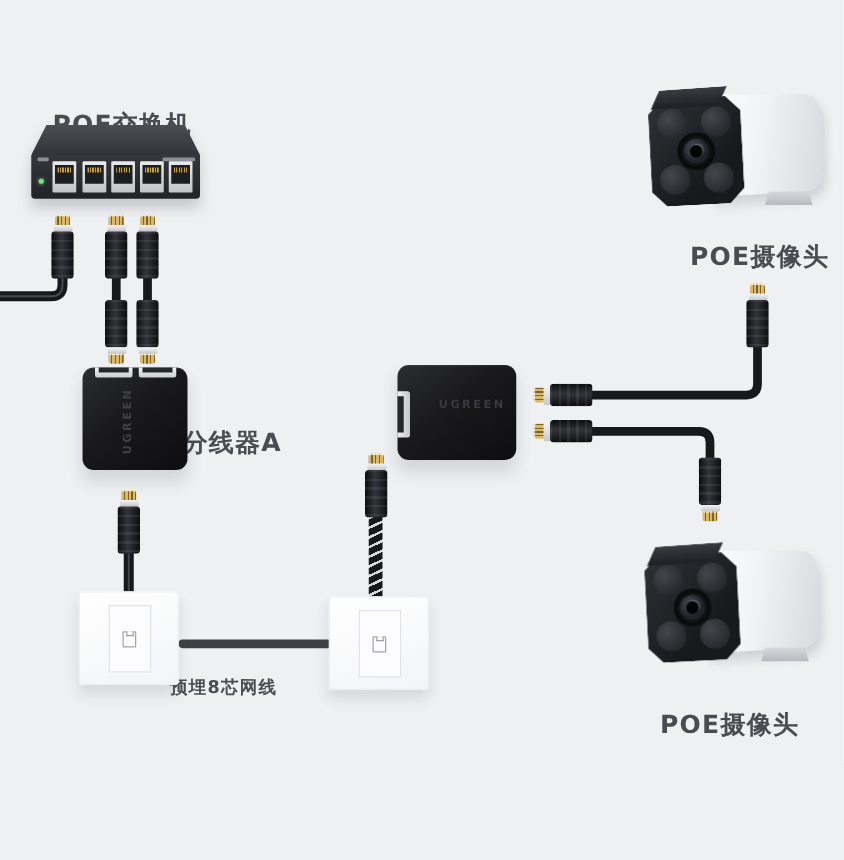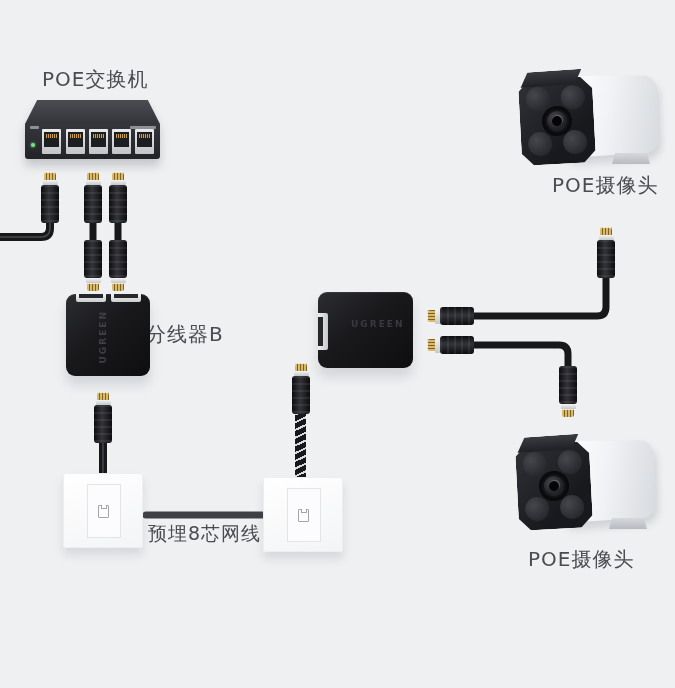--- a/index.html
+++ b/index.html
@@ -3,21 +3,21 @@
 <meta charset="utf-8">
 <style>
   html,body{margin:0;padding:0;}
   .stage{
     position:relative;width:675px;height:688px;overflow:hidden;
     background:#eff0f2;
     font-family:"DejaVu Sans","Liberation Sans",sans-serif;
   }
   .label{
     position:absolute;color:#4a4c52;font-size:20px;letter-spacing:1px;
-    font-weight:400;white-space:nowrap;
+    font-weight:700;white-space:nowrap;margin-top:20px;
   }
   svg.cables{position:absolute;left:0;top:0;}
 
   
   .plug{position:absolute;display:flex;align-items:center;}
   .plug.up{flex-direction:column;}
   .plug.down{flex-direction:column-reverse;}
   .plug.left{flex-direction:row;}
   .plug .tip{
     width:12px;height:8px;border-radius:2px 2px 0 0;
@@ -140,24 +140,24 @@
     <path d="M470 316 H597 Q606 316 606 307 V270" fill="none" stroke="#17181a" stroke-width="7"></path>
 
     <path d="M470 345 H559 Q568 345 568 354 V372" fill="none" stroke="#17181a" stroke-width="7"></path>
 
     <path d="M146 515 H262" fill="none" stroke="#3e4045" stroke-width="7" stroke-linecap="round"></path>
   </svg>
 
   <div class="striped-cable"></div>
 
   <div class="label" style="left:42px;top:66px">POE交换机</div>
-  <div class="label" style="left:146px;top:321px">分线器B</div>
+  <div class="label" style="left:146px;top:321px">分线器A</div>
   <div class="label" style="left:552px;top:172px">POE摄像头</div>
   <div class="label" style="left:528px;top:546px">POE摄像头</div>
-  <div class="label" style="left:148px;top:521px;font-size:19px">预埋8芯网线</div>
+  <div class="label" style="left:136px;top:521px;font-size:14px">预埋8芯网线</div>
 
   <div class="switch">
     <div class="sw-top"></div>
     <div class="sw-front">
       <div class="sw-led"></div>
       <div class="sw-print" style="left:5px;top:2px;width:9px"></div>
       <div class="sw-print" style="right:4px;top:2px;width:26px"></div>
       <div class="sw-port" style="left:17px"></div>
       <div class="sw-port" style="left:41px"></div>
       <div class="sw-port" style="left:64px"></div>

